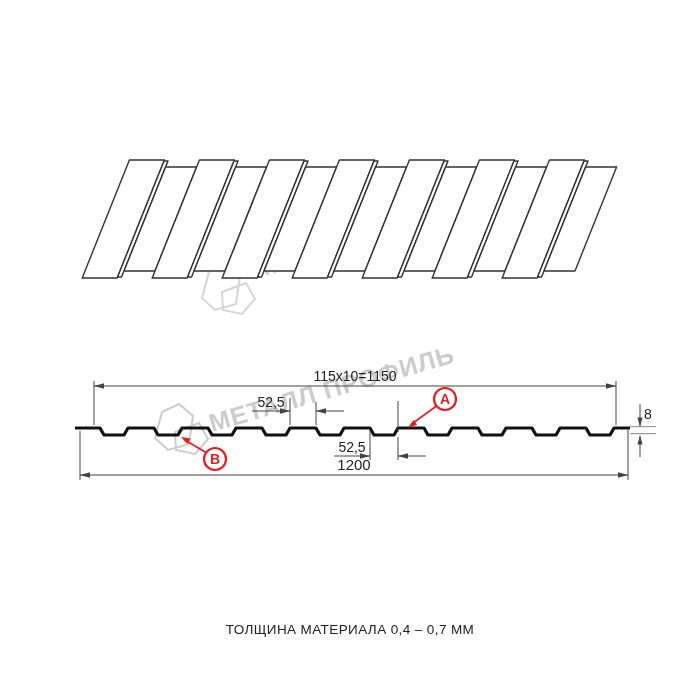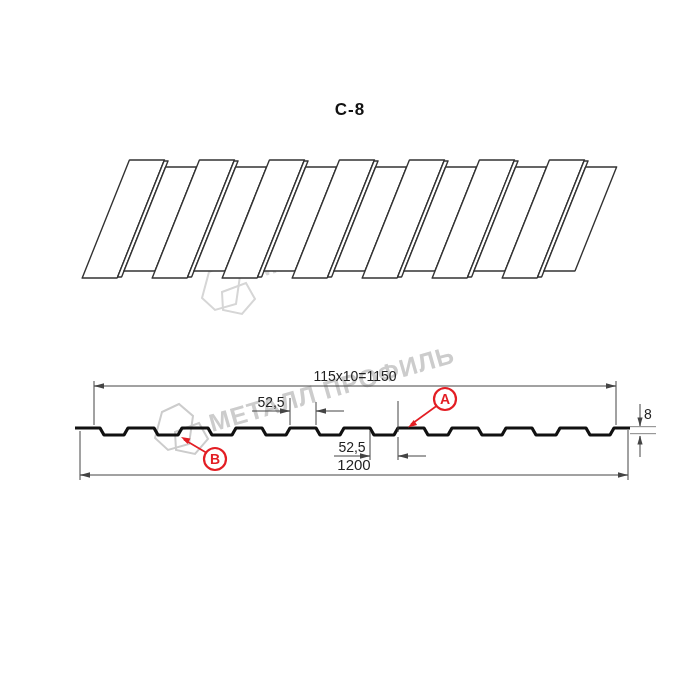--- a/index.html
+++ b/index.html
@@ -24,21 +24,20 @@
   .dimtext{font-size:14px;fill:#222;}
   .dimtext-big{font-size:15px;fill:#222;}
   .redletter{font-size:14px;fill:#e31e24;font-weight:600;}
   .wmtext{font-size:25px;font-weight:700;letter-spacing:1px;}
 </style>
 </head>
 <body>
 
 <div class="page">
 
-  <div class="subtitle">С-8</div>
 
   <svg class="drawing" width="700" height="700" viewBox="0 0 700 700">
 
     <g transform="translate(200,262)" stroke="#d6d6d6" stroke-width="2" fill="none">
       <path d="M2,36 L9,10 L26,2 L40,14 L36,42 L15,48 Z"></path>
       <path d="M22,30 L46,21 L55,37 L42,52 L23,48 Z"></path>
     </g>
     <text class="wmtext" transform="translate(258,278) rotate(-16)" fill="#d6d6d6">МЕТАЛЛ ПРОФИЛЬ</text>
 
     <g transform="matrix(1,0,-0.4,1,108.4,0)" stroke="#333" stroke-width="1.5" fill="#fff" stroke-linejoin="round">
@@ -143,13 +142,14 @@
     </g>
 
     <g>
       <circle cx="215" cy="459" r="11" fill="none" stroke="#e31e24" stroke-width="2.2"></circle>
       <line x1="206" y1="452.5" x2="184" y2="439.5" stroke="#e31e24" stroke-width="1.6"></line>
       <polygon points="181,437 190.4,438.5 187.6,443.9" fill="#e31e24"></polygon>
       <text class="redletter" x="215" y="464" text-anchor="middle">В</text>
     </g>
   </svg>
 
+  <div class="caption">ТОЛЩИНА МАТЕРИАЛА 0,4 – 0,7 ММ</div>
 </div>
 
 </body></html>

